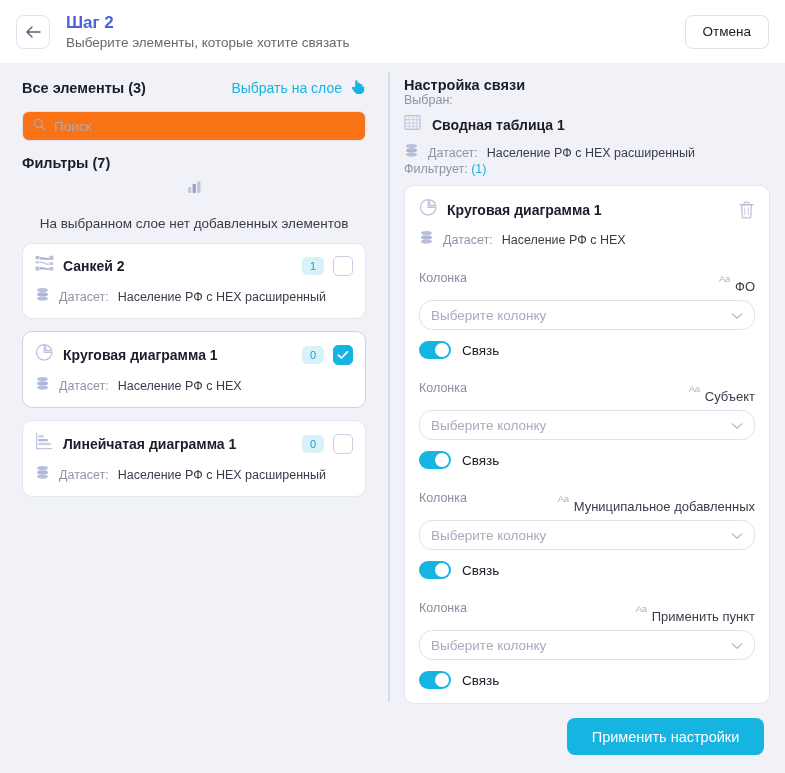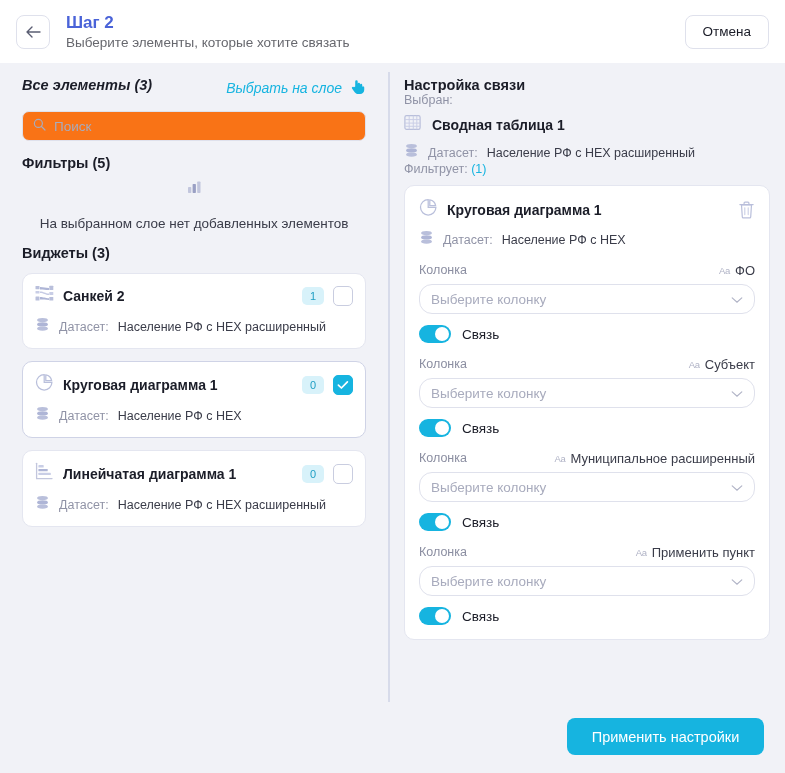--- a/index.html
+++ b/index.html
@@ -92,22 +92,22 @@
 
   
   .left-panel {
     position: absolute;
     left: 0; top: 0;
     width: 388px;
     padding: 14px 22px 0 22px;
   }
   .left-head {
     display: flex;
+    align-items: center;
     height: 22px;
-    font-style: italic;
   }
   .all-elements {
     font-size: 14.5px;
     font-weight: bold;
     color: #1b1d28;
   }
   .select-on-layer {
     margin-left: auto;
     display: flex;
     align-items: center;
@@ -297,20 +297,21 @@
     gap: 5px;
   }
   .aa-glyph {
     font-size: 9.5px;
     color: #b0b3c6;
     letter-spacing: -0.3px;
   }
   .col-field-name {
     font-size: 13px;
     color: #3a3c49;
+    margin-top: 16px;
   }
 
   .select-box {
     margin-top: 6px;
     height: 30px;
     border: 1px solid #dfe1ec;
     border-radius: 13px;
     background: #fff;
     display: flex;
     align-items: center;
@@ -406,34 +407,33 @@
       <div class="search-wrap">
         <span>
           <svg width="13" height="13" viewBox="0 0 13 13">
             <circle cx="5.4" cy="5.4" r="4.0" fill="none" stroke="#a8abbd" stroke-width="1.2"></circle>
             <path d="M8.5 8.5 L12 12" stroke="#a8abbd" stroke-width="1.2" stroke-linecap="round"></path>
           </svg>
         </span>
         <input class="search-input" type="text" placeholder="Поиск" style="">
       </div>
 
-      <div class="section-label">Фильтры (5)</div>
+      <div class="section-label">Фильтры (7)</div>
 
       <div class="empty-row">
         <span>
           <svg width="15" height="14" viewBox="0 0 15 14">
             <rect x="1" y="7" width="3.3" height="6" rx="0.7" fill="#c2c6dd"></rect>
             <rect x="5.6" y="4" width="3.3" height="9" rx="0.7" fill="#9aa0c4"></rect>
             <rect x="10.2" y="1.5" width="3.3" height="11.5" rx="0.7" fill="#c2c6dd"></rect>
           </svg>
         </span>
         <span class="empty-text">На выбранном слое нет добавленных элементов</span>
       </div>
 
-      <div class="section-label">Виджеты (3)</div>
 
       <div class="cards">
 
         <div class="wcard">
           <div class="wcard-top">
             <span>
               <svg width="19" height="18" viewBox="0 0 19 18">
                 <rect x="0.5" y="1" width="4" height="3.2" rx="0.5" fill="#b9bfdb"></rect>
                 <rect x="0.5" y="6" width="4" height="2.6" rx="0.5" fill="#c9cee6"></rect>
                 <rect x="0.5" y="11.5" width="4" height="4" rx="0.5" fill="#b9bfdb"></rect>
@@ -628,21 +628,21 @@
           <span class="toggle">
               <span class="knob"></span>
             </span>
           <span class="toggle-label">Связь</span>
         </div>
 
         <div class="col-label-row">
           <span class="col-label">Колонка</span>
           <span class="col-field">
             <span class="aa-glyph">Аa</span>
-            <span class="col-field-name">Муниципальное расширенный</span>
+            <span class="col-field-name">Муниципальное добавленных</span>
           </span>
         </div>
         <div class="select-box">
           <span class="select-placeholder">Выберите колонку</span>
           <span class="chev">
             <svg width="12" height="8" viewBox="0 0 12 8">
                 <path d="M1.2 1.8 L6 6.2 L10.8 1.8" fill="none" stroke="#b0b3c6" stroke-width="1.15" stroke-linecap="round"></path>
               </svg>
           </span>
         </div>

